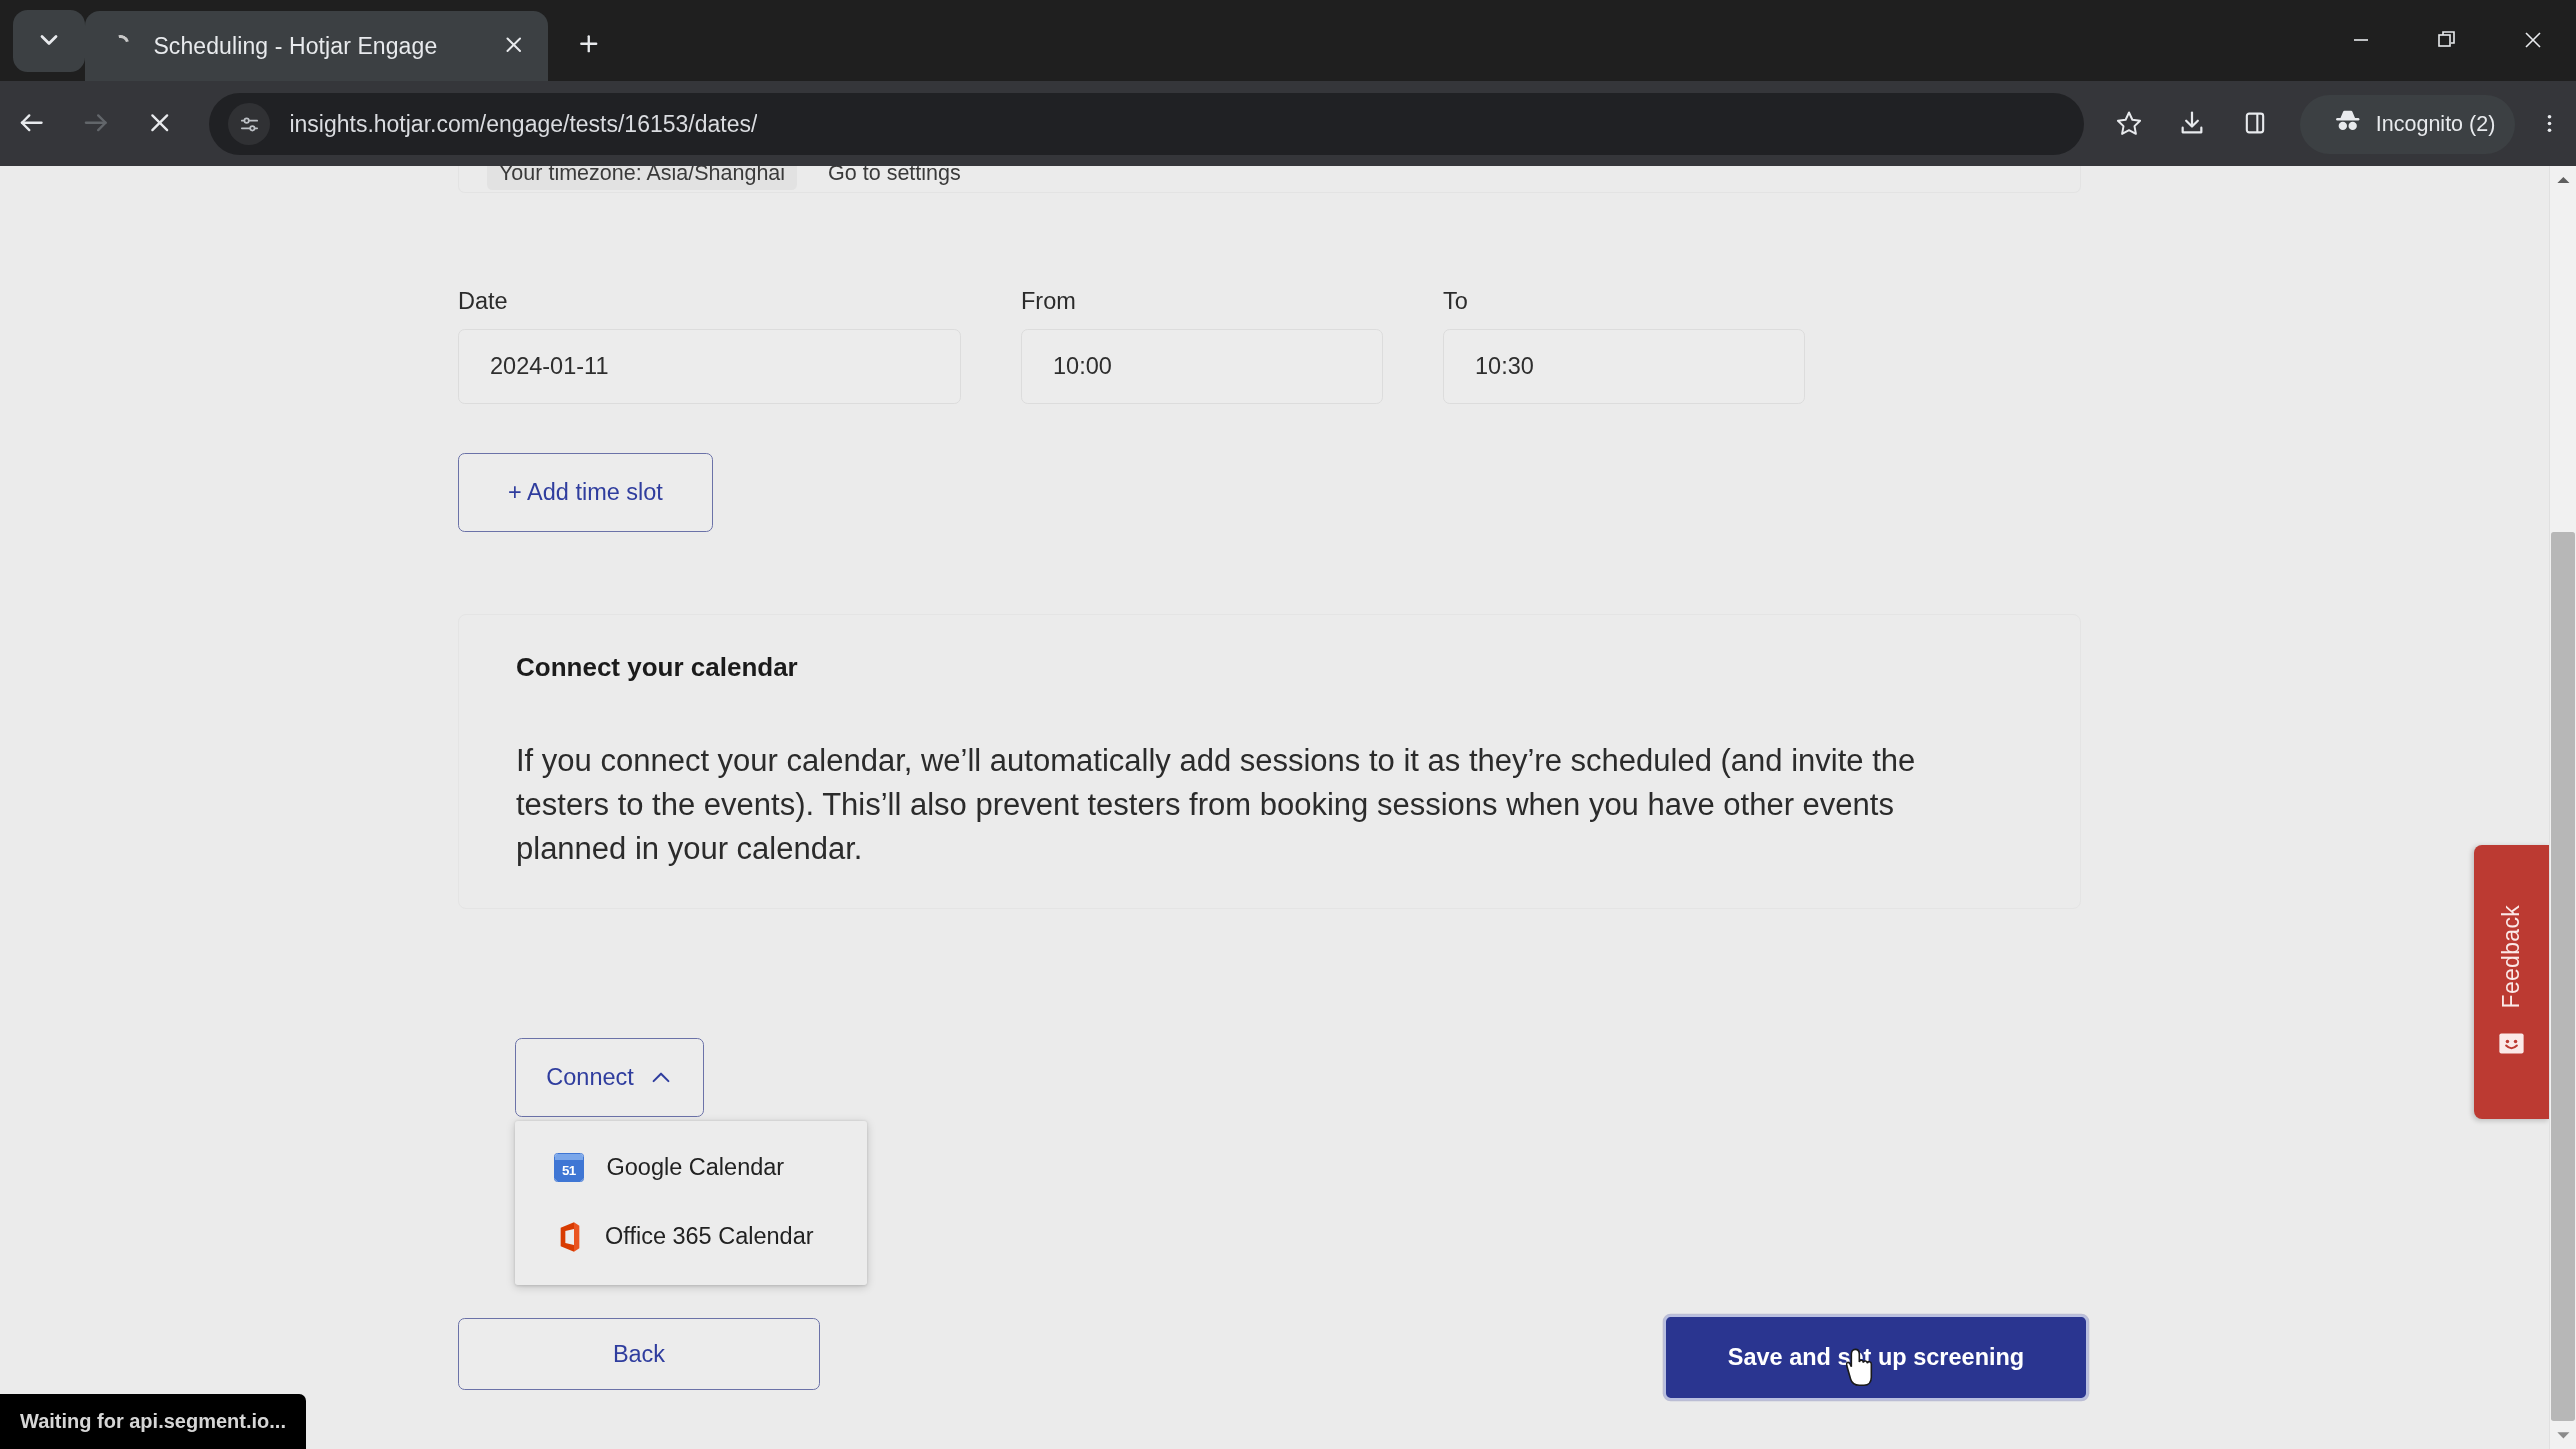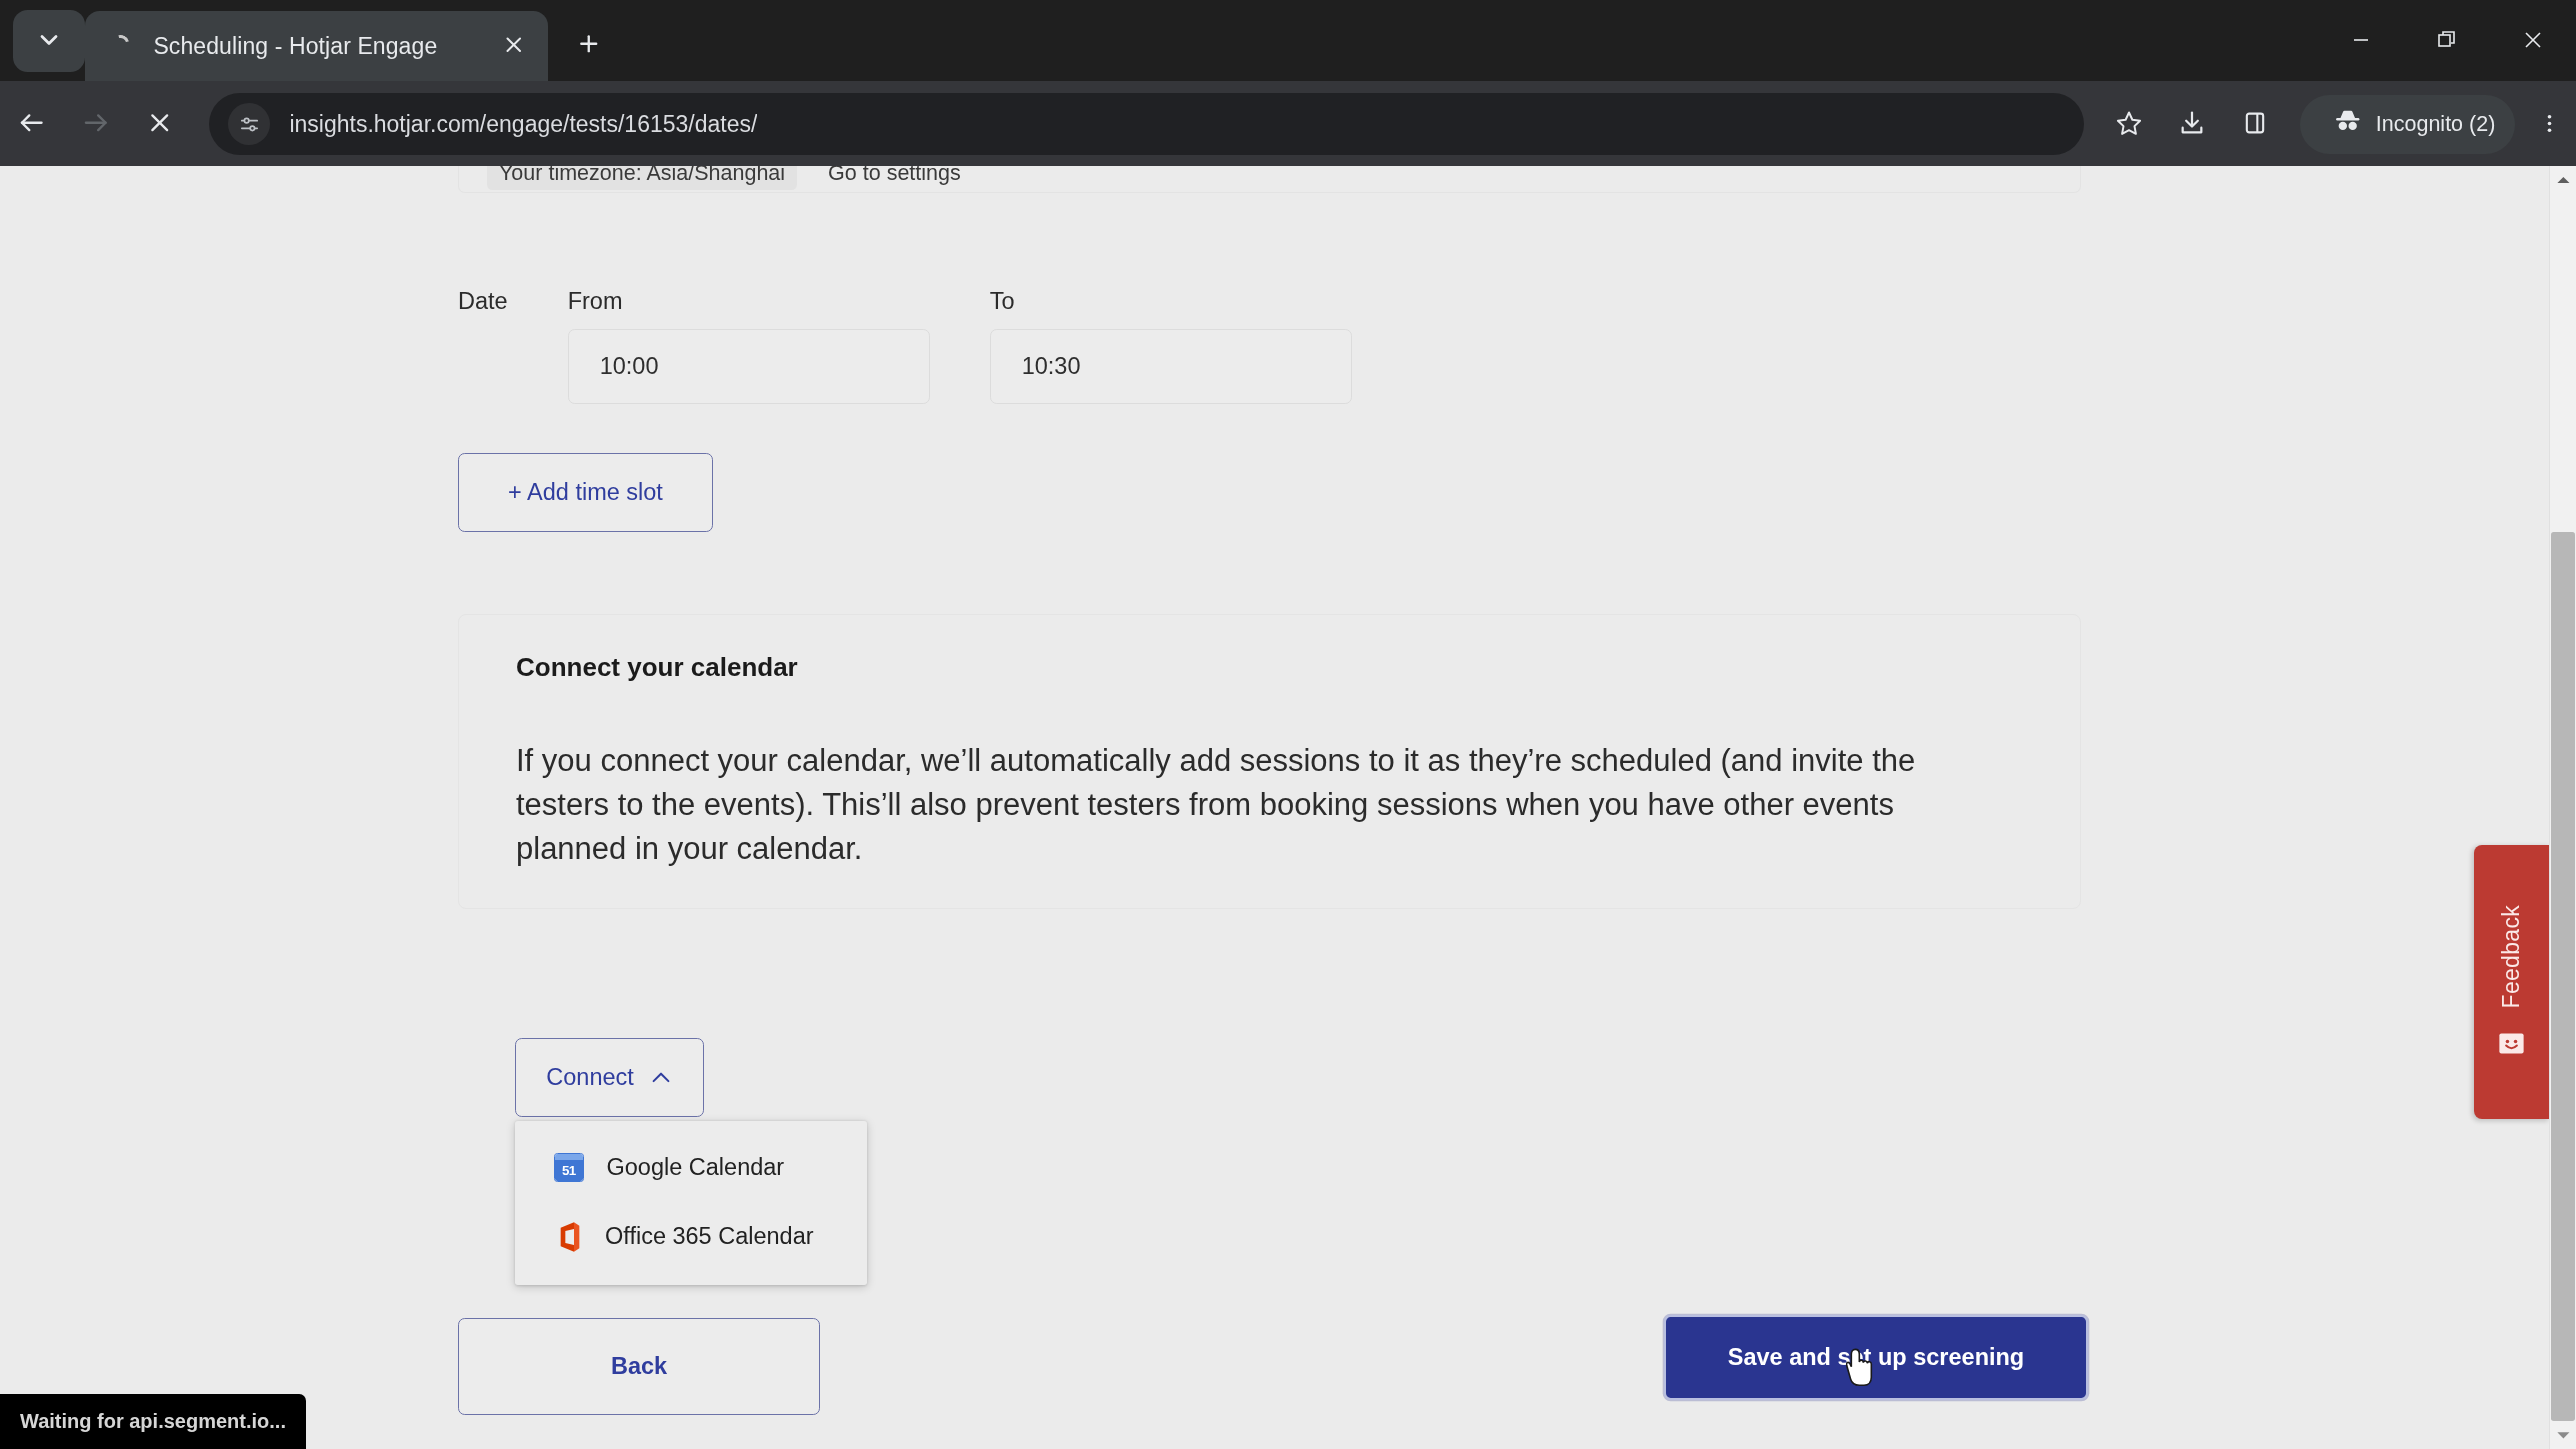--- a/index.html
+++ b/index.html
@@ -194,23 +194,23 @@
   .ico-gcal .num {
     position: absolute; left: 0; top: 6px; right: 0; bottom: 0; background: #3f76d4;
     color: #fff; font-size: 13.4px; display: flex; align-items: center; justify-content: center;
     font-weight: bold; letter-spacing: -0.7px;
   }
   .ico-o365 { width: 28px; height: 32px; flex: 0 0 auto; }
 
   
   .back-btn {
     position: absolute; left: 458px; top: 1152px;
-    width: 362px; height: 97px; border: 1.3px solid #6b72a8; border-radius: 6.7px;
+    width: 362px; height: 72px; border: 1.3px solid #6b72a8; border-radius: 6.7px;
     background: #ececec; color: #2f3d9e; font-size: 23.5px;
-    display: flex; align-items: center; justify-content: center; font-weight: bold;
+    display: flex; align-items: center; justify-content: center;
   }
   .save-btn {
     position: absolute; left: 1664px; top: 1149px;
     width: 424px; height: 85px; border-radius: 6.7px;
     background: #2a3590; border: 2px solid #b9bfe0;
     color: #ffffff; font-size: 23.5px; font-weight: bold;
     display: flex; align-items: center; justify-content: center;
     box-shadow: 0 0 0 1.3px rgba(42,53,144,.25);
   }
 
@@ -399,20 +399,21 @@
     <div class="cut-top">
       <div class="cut-top-inner">
         <span class="tz-pill">Your timezone: Asia/Shanghai</span>
         <span class="tz-link">Go to settings</span>
       </div>
     </div>
 
     <div class="form-row">
       <div class="field">
         <div class="field-label">Date</div>
+        <div class="field-input">2024-01-11</div>
       </div>
       <div class="field sm">
         <div class="field-label">From</div>
         <div class="field-input">10:00</div>
       </div>
       <div class="field sm">
         <div class="field-label">To</div>
         <div class="field-input">10:30</div>
       </div>
     </div>

